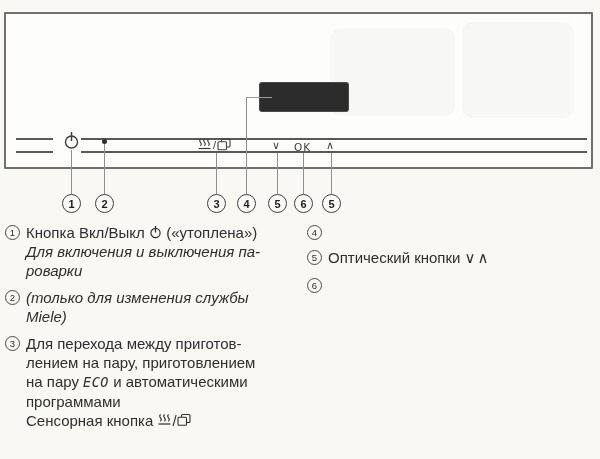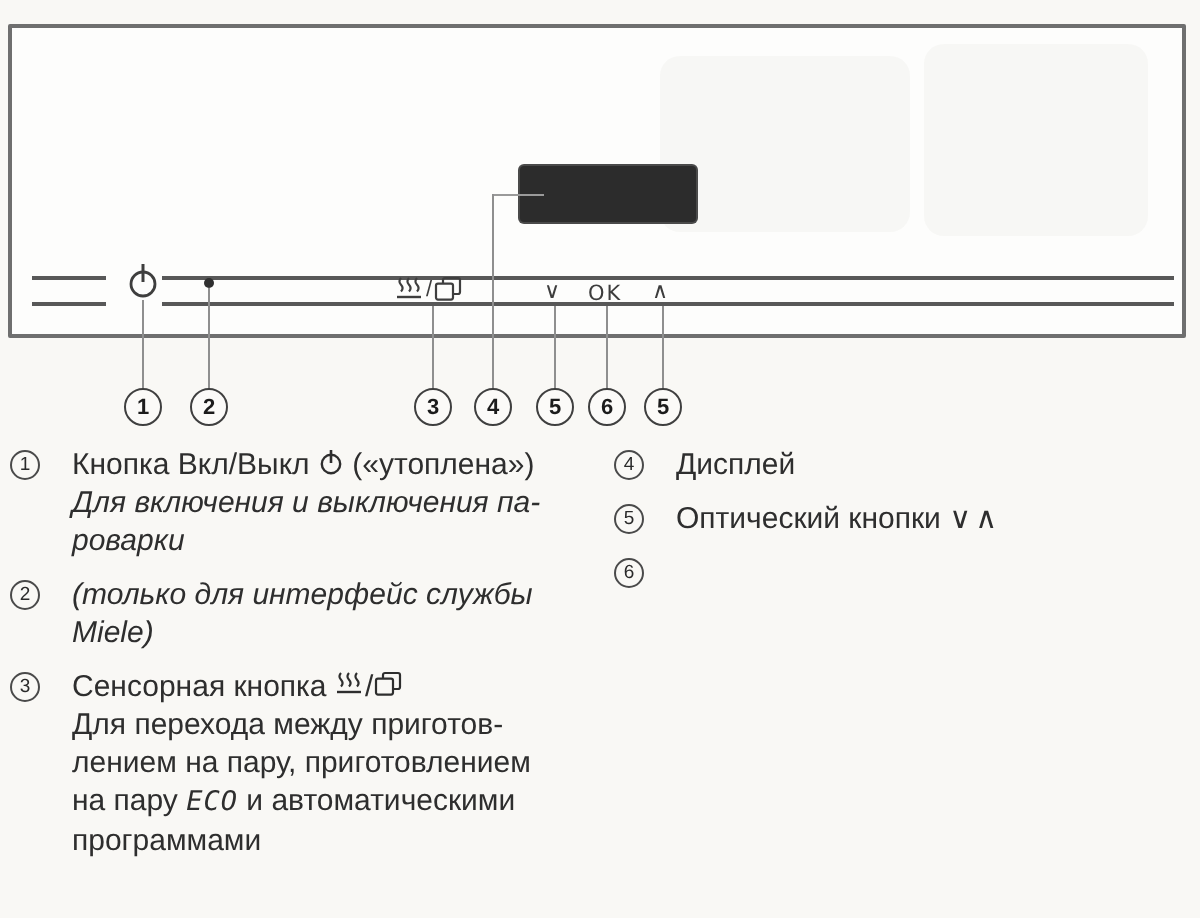--- a/index.html
+++ b/index.html
@@ -46,21 +46,21 @@
   .col { display:flex; flex-direction:column; }
   .col-left  { margin-left:5px;  width:296px; }
   .col-right { margin-left:6px;  width:290px; }
   .item { display:flex; gap:6px; margin-bottom:8px; }
   .num-badge {
     flex:0 0 auto; width:15px; height:15px; margin-top:2px;
     border:1px solid #4a4a4a; border-radius:50%;
     display:flex; align-items:center; justify-content:center;
     font-size:9.5px; color:#2a2a2a;
   }
-  .txt { font-size:15px; line-height:19px;margin-left:10px; }
+  .txt { font-size:15px; line-height:19px; }
   .body { white-space:pre-line;font-style:italic; }
   .seg { white-space:pre-line; }
   .sym { font-family:"DejaVu Sans", sans-serif; letter-spacing:2px; }
   .ok-it { font-style:italic; }
   .eco {
     font-family:"DejaVu Sans Mono", monospace; font-style:italic;
     font-size:13.5px; letter-spacing:.5px;
   }
   .inline-icon { display:inline-block; vertical-align:-1px; }
   svg { display:block; }
@@ -143,51 +143,50 @@
                 <line x1="6.5" y1="1" x2="6.5" y2="7.5" stroke="#2e2e2e" stroke-width="1.3"></line>
               </svg></span><span class="seg"> («утоплена»)</span></div>
         <div class="body">Для включения и выключения па-
 роварки</div>
       </div>
     </div>
 
     <div class="item">
       <span class="num-badge">2</span>
       <div class="txt">
-        <div class="body">(только для интерфейс службы
+        <div class="body">(только для изменения службы
 Miele)</div>
       </div>
     </div>
 
     <div class="item">
       <span class="num-badge">3</span>
       <div class="txt">
+        <div><span class="seg">Для перехода между приготов-
+лением на пару, приготовлением
+на пару </span><span class="eco">ECO</span><span class="seg"> и автоматическими
+программами</span></div>
         <div><span class="seg">Сенсорная кнопка </span><span class="inline-icon"><svg width="15" height="14" viewBox="0 0 15 13">
                 <path d="M3.5 1 q-1.6 1.7 0 3.4 q1.6 1.7 0 3.4" fill="none" stroke="#2e2e2e" stroke-width="1.1"></path>
                 <path d="M7.5 1 q-1.6 1.7 0 3.4 q1.6 1.7 0 3.4" fill="none" stroke="#2e2e2e" stroke-width="1.1"></path>
                 <path d="M11.5 1 q-1.6 1.7 0 3.4 q1.6 1.7 0 3.4" fill="none" stroke="#2e2e2e" stroke-width="1.1"></path>
                 <path d="M1.5 10.5 h12" fill="none" stroke="#2e2e2e" stroke-width="1.2"></path>
               </svg></span><span>/</span><span class="inline-icon"><svg width="14" height="14" viewBox="0 0 14 13">
                 <rect x="4.5" y="1" width="8.5" height="8" rx="1" fill="none" stroke="#2e2e2e" stroke-width="1.1"></rect>
                 <rect x="1" y="3.8" width="8.5" height="8" rx="1" fill="#f9f8f5" stroke="#2e2e2e" stroke-width="1.1"></rect>
               </svg></span></div>
-        <div><span class="seg">Для перехода между приготов-
-лением на пару, приготовлением
-на пару </span><span class="eco">ECO</span><span class="seg"> и автоматическими
-программами</span></div>
       </div>
     </div>
   </div>
 
   <div class="col col-right">
 
     <div class="item">
       <span class="num-badge">4</span>
       <div class="txt">
-        <div>Дисплей</div>
       </div>
     </div>
 
     <div class="item">
       <span class="num-badge">5</span>
       <div class="txt">
         <div><span class="seg">Оптический кнопки </span><span class="sym">∨∧</span></div>
       </div>
     </div>
 

